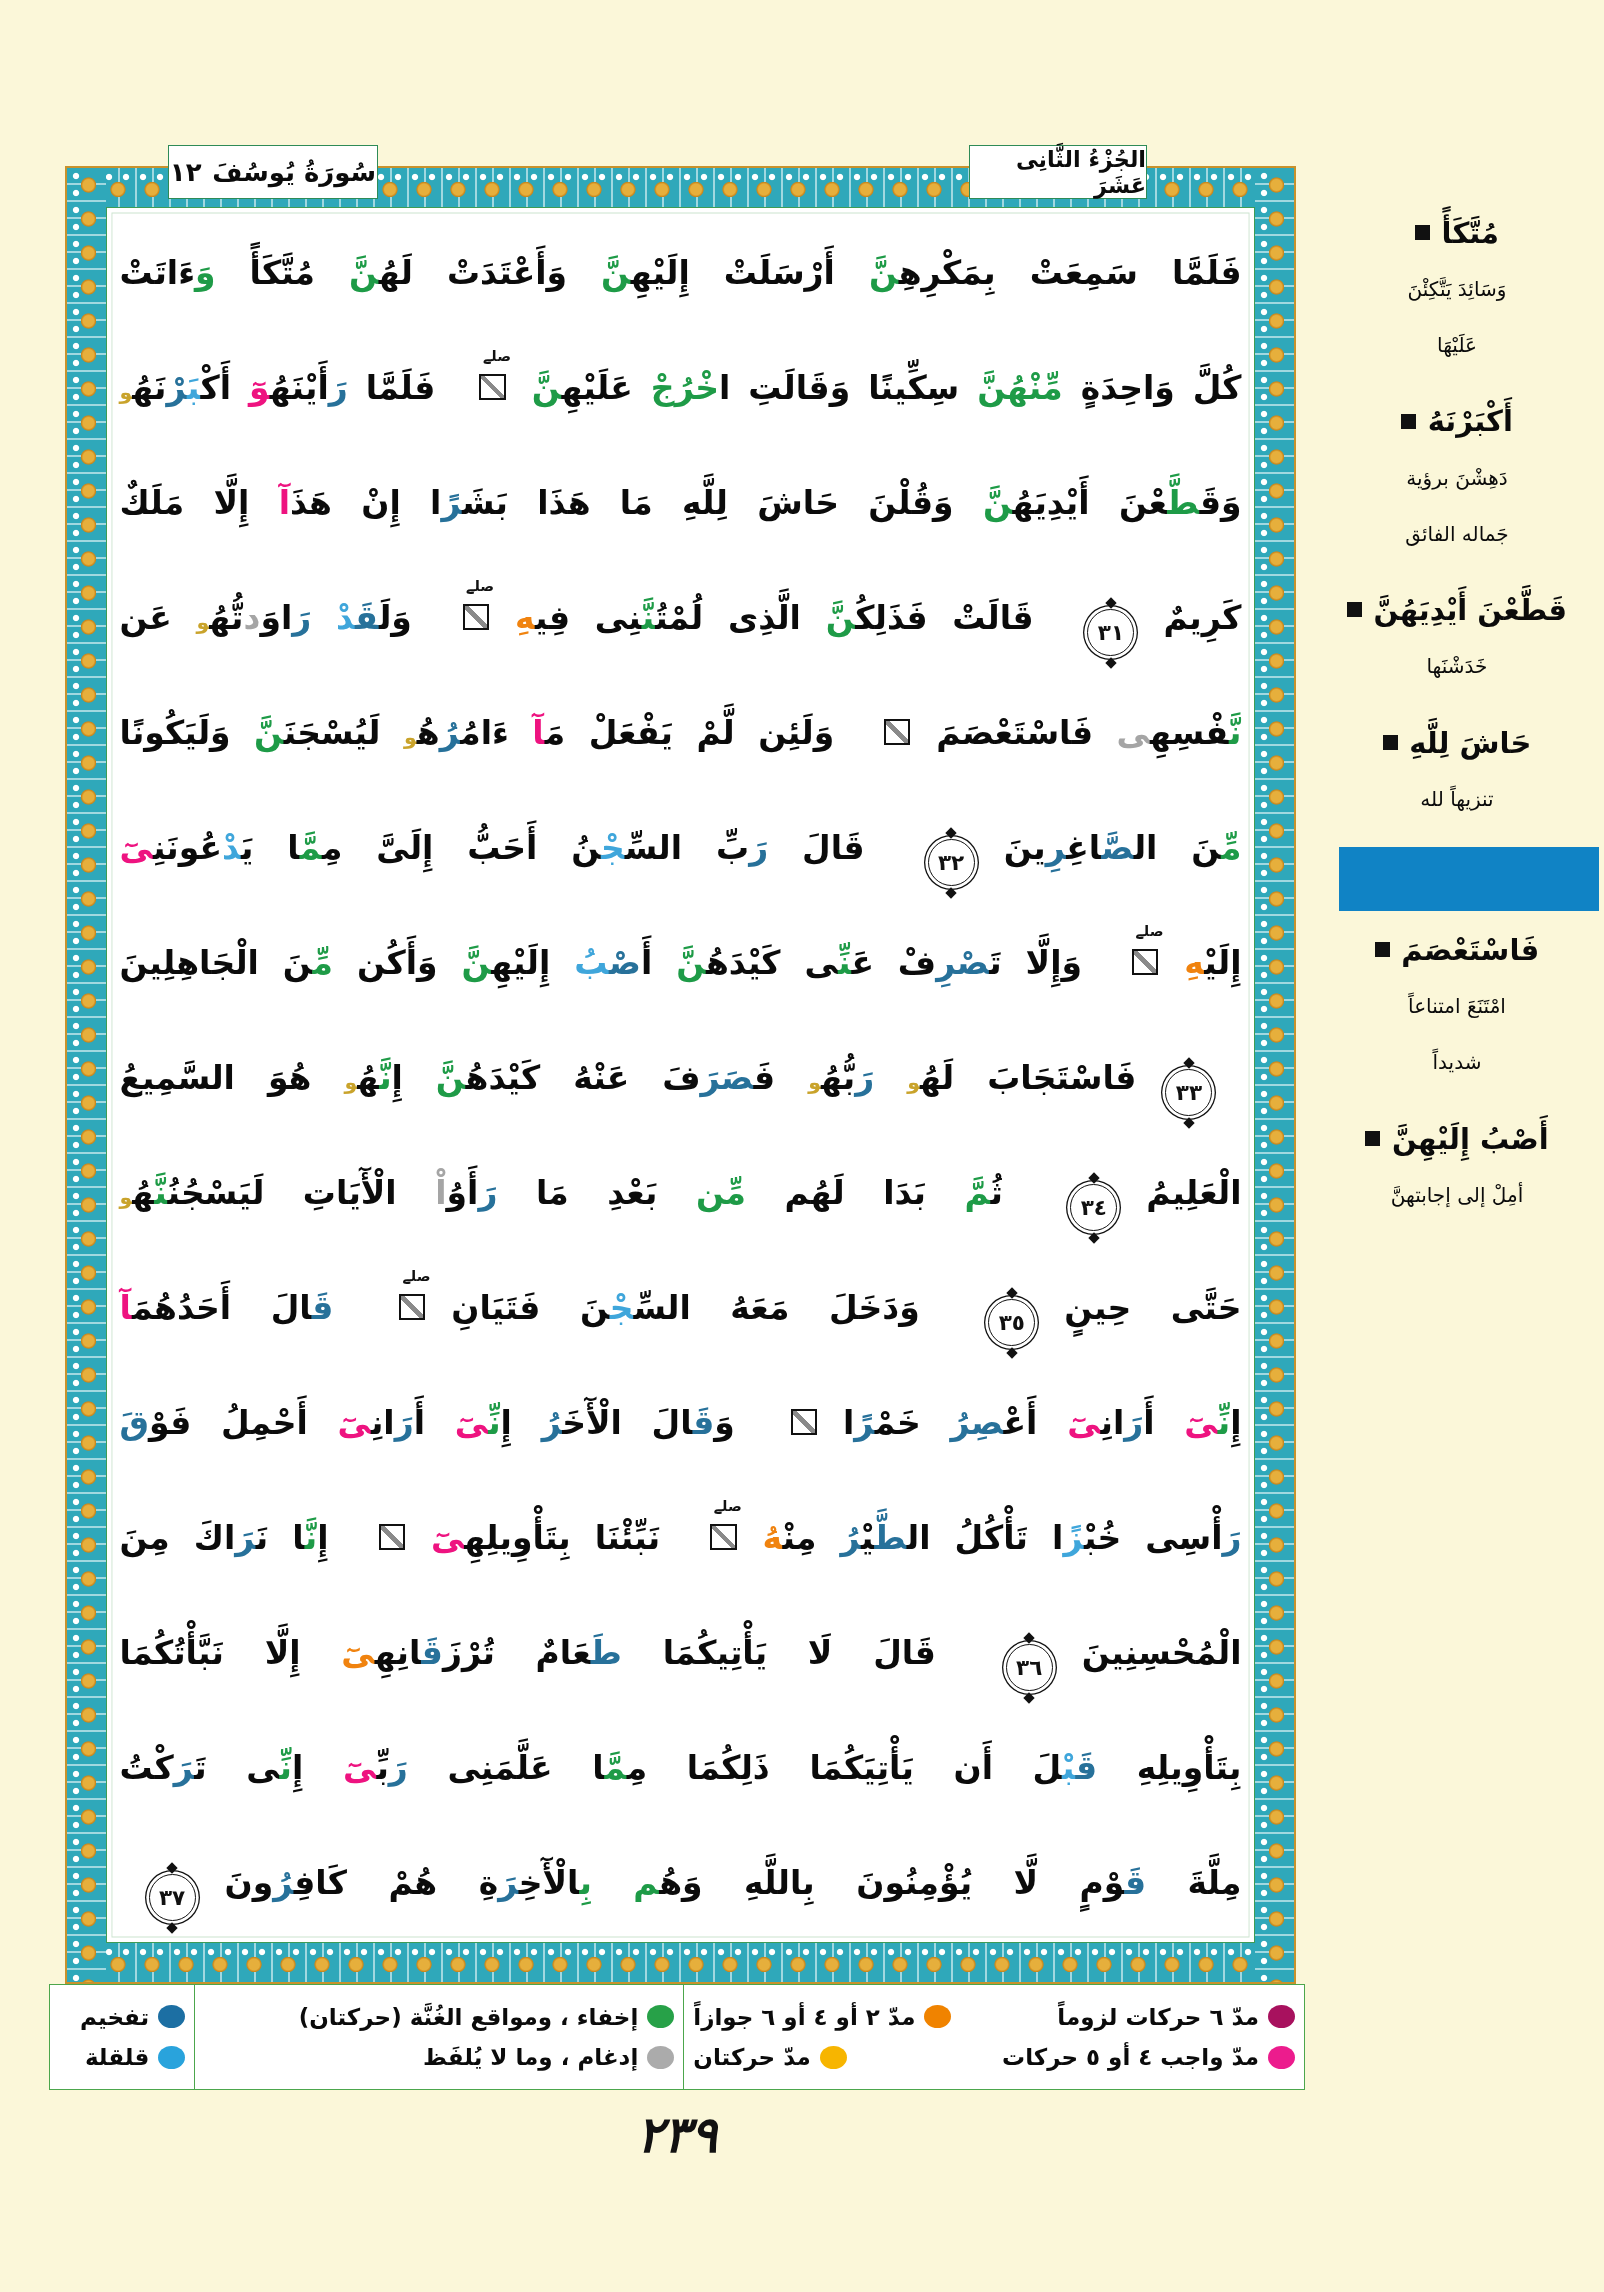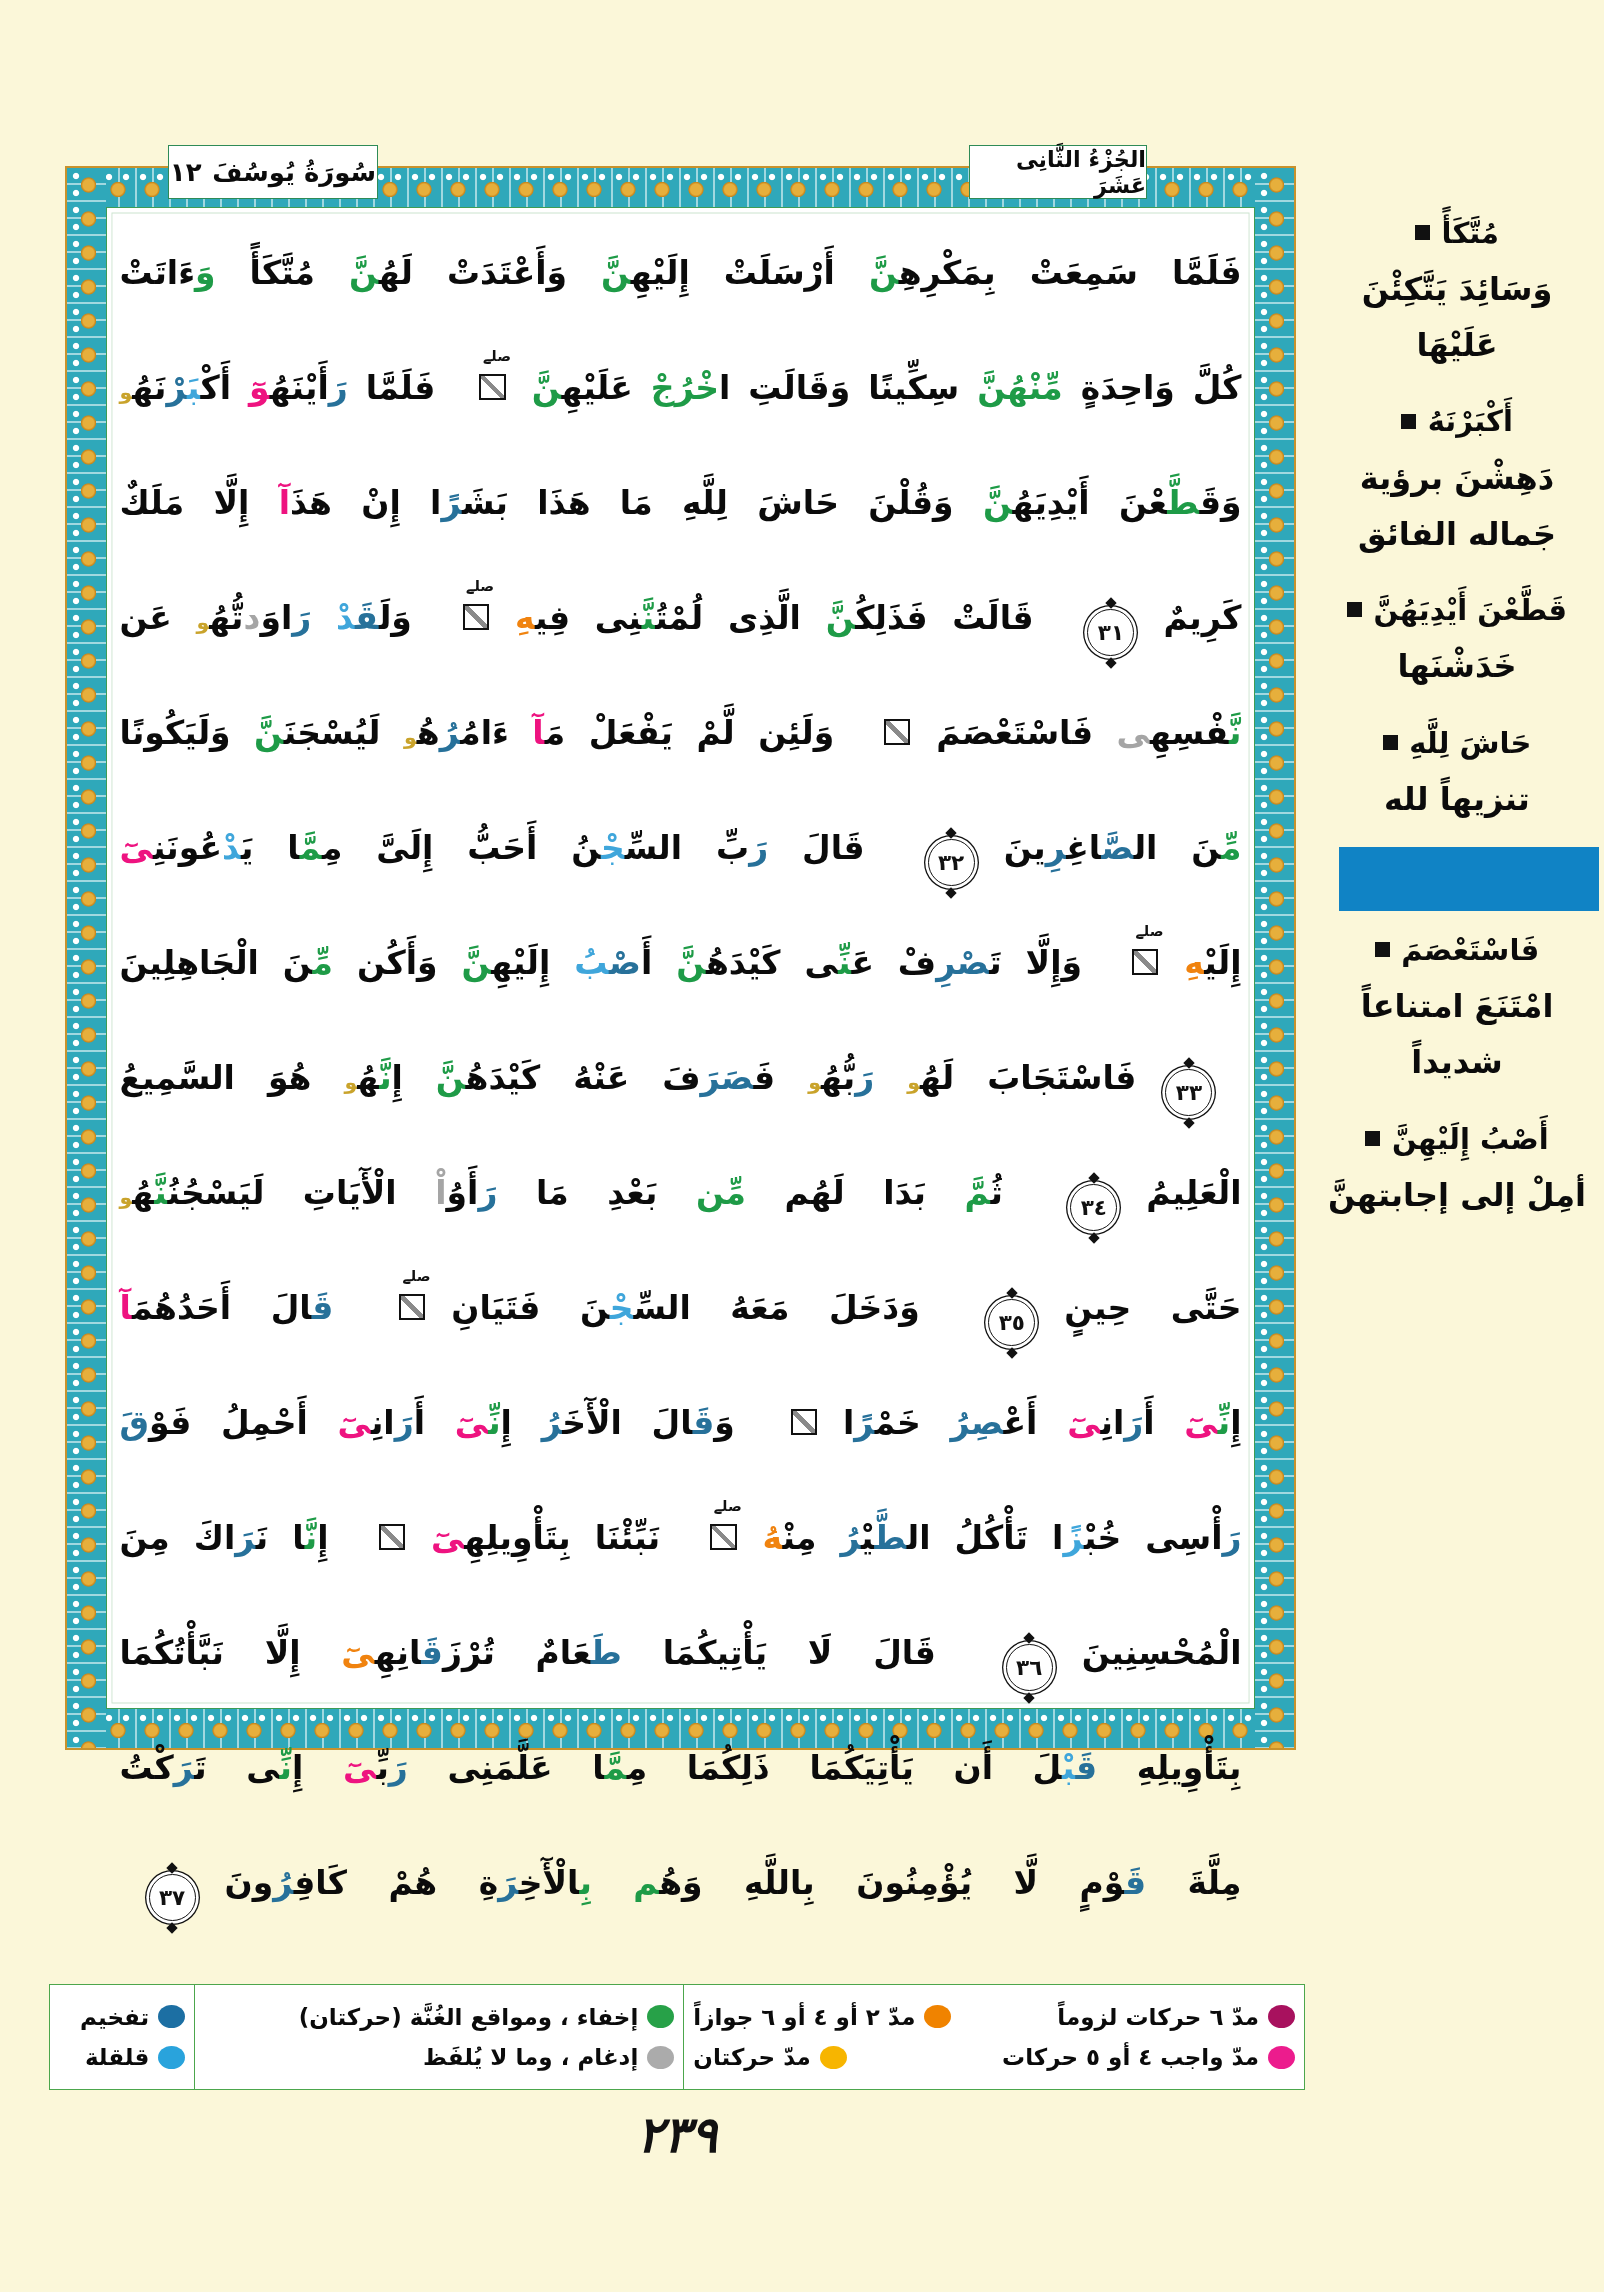--- a/index.html
+++ b/index.html
@@ -13,21 +13,21 @@
   .hdr-box{
     position:absolute;top:145px;height:52px;z-index:5;
     background:#fff;border:1.8px solid #2E8B57;
     display:flex;align-items:center;justify-content:center;gap:10.7px;
     font-weight:bold;direction:rtl;
   }
   #surah-box{left:168px;width:208px;font-size:26px;}
   #juz-box{left:969px;width:176px;font-size:22.4px;}
   
   #frame{
-    position:absolute;left:65px;top:166px;width:1231px;height:1584px;
+    position:absolute;left:65px;top:166px;width:1231px;height:1818px;
     background:#fff;border:2.7px solid #C8922C;box-sizing:border-box;
   }
   .band{position:absolute;background-color:#2FA8BA;}
   .band-h{
     left:0;right:0;height:39px;
     background-image:
       radial-gradient(circle at 17px 21.5px,#E6AF3C 5.4px,#C8861B 7.2px,rgba(0,0,0,0) 8px),
       radial-gradient(circle at 8px 9px,#FFFFFF 2.7px,rgba(0,0,0,0) 3.6px),
       repeating-linear-gradient(90deg,rgba(255,255,255,.55) 0 1.8px,rgba(0,0,0,0) 1.8px 17px);
     background-size:34px 39px,17px 39px,34px 39px;
@@ -93,22 +93,22 @@
   
   #sidebar{
     position:absolute;left:1315px;top:204px;width:284px;direction:rtl;
   }
   .sb-term{
     display:flex;align-items:center;justify-content:center;gap:11.6px;
     height:57px;font-size:29px;font-weight:bold;
   }
   .sb-bullet{width:15px;height:15px;background:#111;flex:0 0 auto;}
   .sb-def{
-    text-align:center;font-size:32px;line-height:56px;height:56px;
-    font-weight:700;
+    text-align:center;font-size:20px;line-height:56px;height:56px;
+    font-weight:400;
   }
   .sb-entry{margin-bottom:19.7px;}
   .sb-bar{
     width:260px;height:64px;margin:12.5px 0 10.7px 0;
   }
   
   #legend{
     position:absolute;left:49px;top:1984px;width:1256px;height:106px;
     background:#fff;border:1.8px solid #4CA64C;box-sizing:border-box;
     display:flex;flex-direction:row;direction:rtl;

